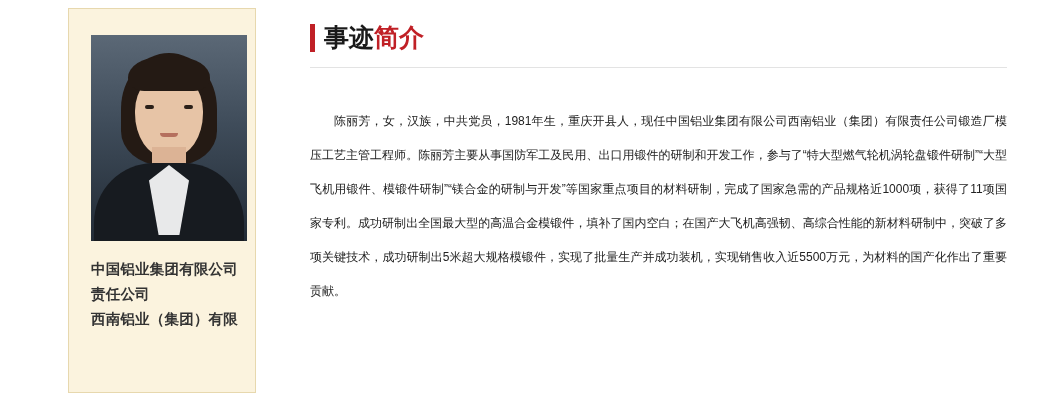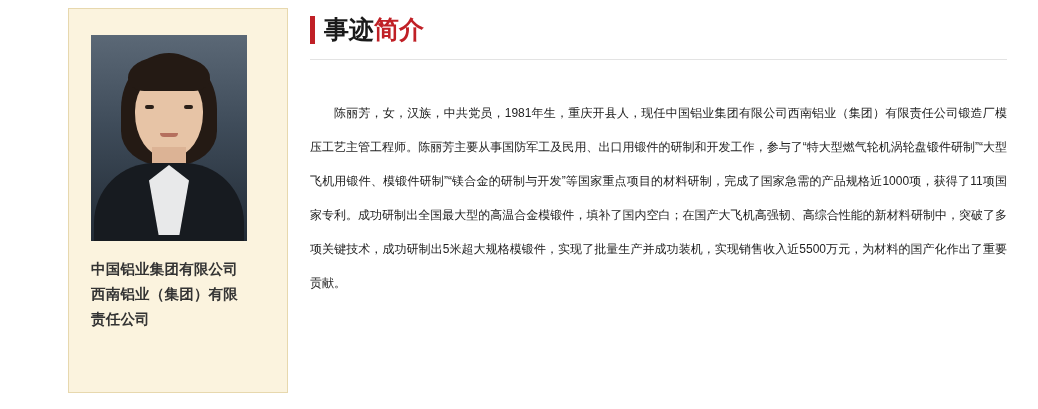--- a/index.html
+++ b/index.html
@@ -17,21 +17,21 @@
     position: relative;
     width: 1038px;
     height: 409px;
     box-sizing: border-box;
   }
   
   .profile-card {
     position: absolute;
     left: 68px;
     top: 8px;
-    width: 220px;
+    width: 188px;
     height: 385px;
     background: #fbf3de;
     border: 1px solid #e7d8ae;
     box-sizing: border-box;
   }
   .portrait-wrap {
     position: absolute;
     left: 22px;
     top: 26px;
     width: 156px;
@@ -135,21 +135,21 @@
     color: #333333;
     line-height: 25px;
     letter-spacing: 0.2px;
   }
   .profile-caption div { white-space: nowrap; }
 
   
   .content {
     position: absolute;
     left: 310px;
-    top: 0;
+    top: 8px;
     width: 700px;
   }
   .section-title {
     position: relative;
     padding-bottom: 14px;
     padding-left: 14px;
     font-size: 25px;
     font-weight: bold;
     line-height: 34px;
     margin-top: 12px;
@@ -200,22 +200,22 @@
         <div class="eye left"></div>
         <div class="eye right"></div>
         <div class="mouth"></div>
         <div class="neck"></div>
         <div class="suit"></div>
         <div class="shirt"></div>
       </div>
     </div>
     <div class="profile-caption">
       <div>中国铝业集团有限公司</div>
+      <div>责任公司</div>
       <div>西南铝业（集团）有限</div>
-      <div>责任公司</div>
     </div>
   </div>
 
   <div class="content">
     <div class="section-title">
       <span class="bar"></span>
       <span class="title-dark">事迹</span><span class="title-red">简介</span>
       <span class="title-rule"></span>
     </div>
     <div class="body-text">

